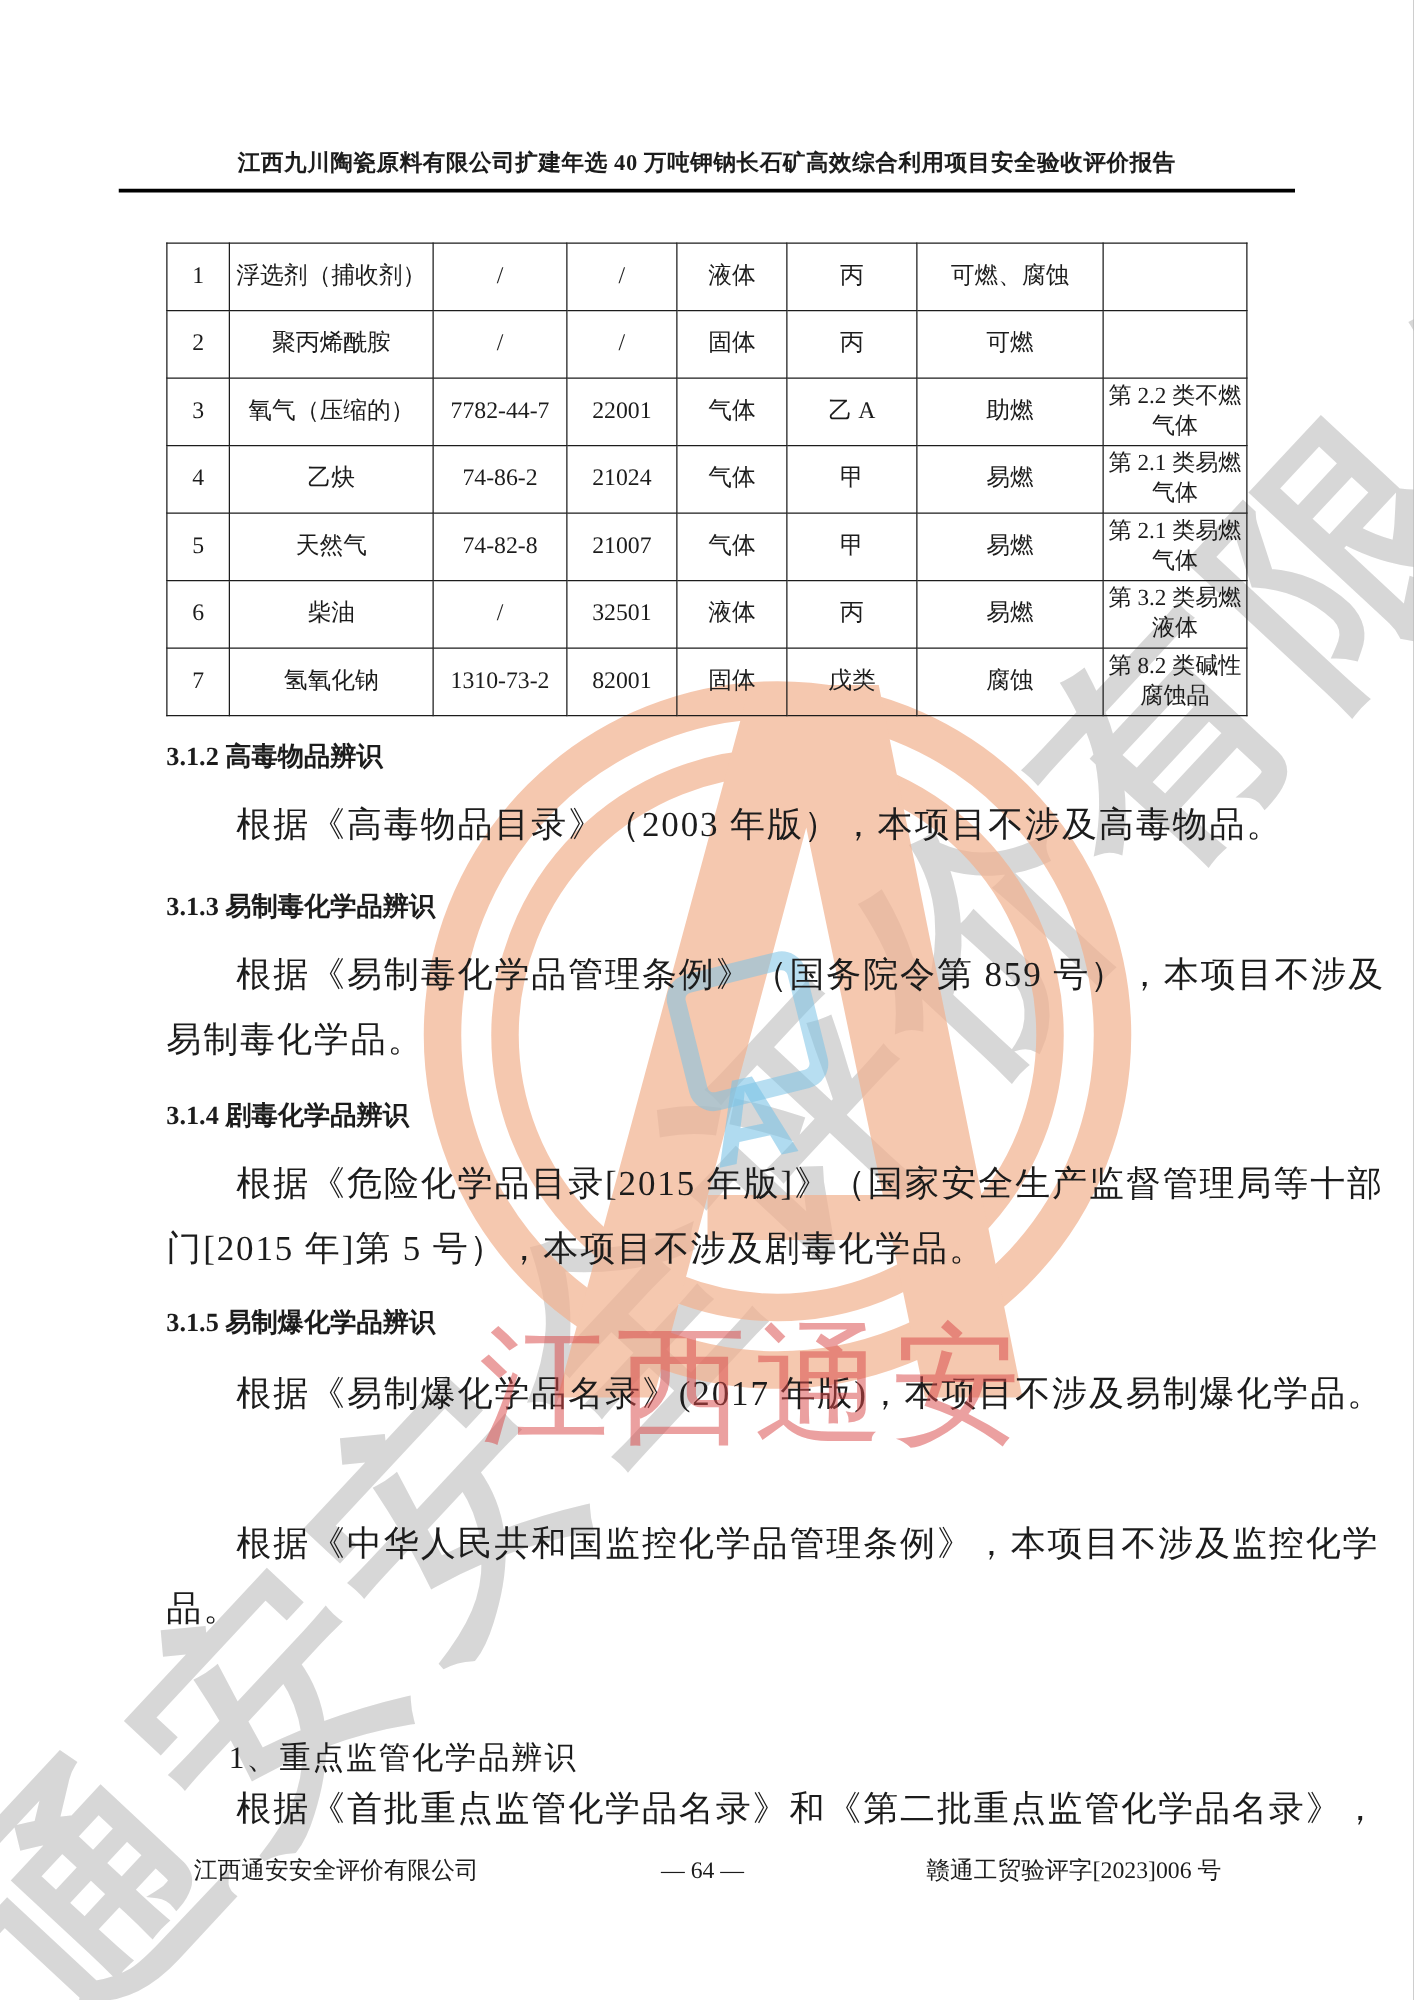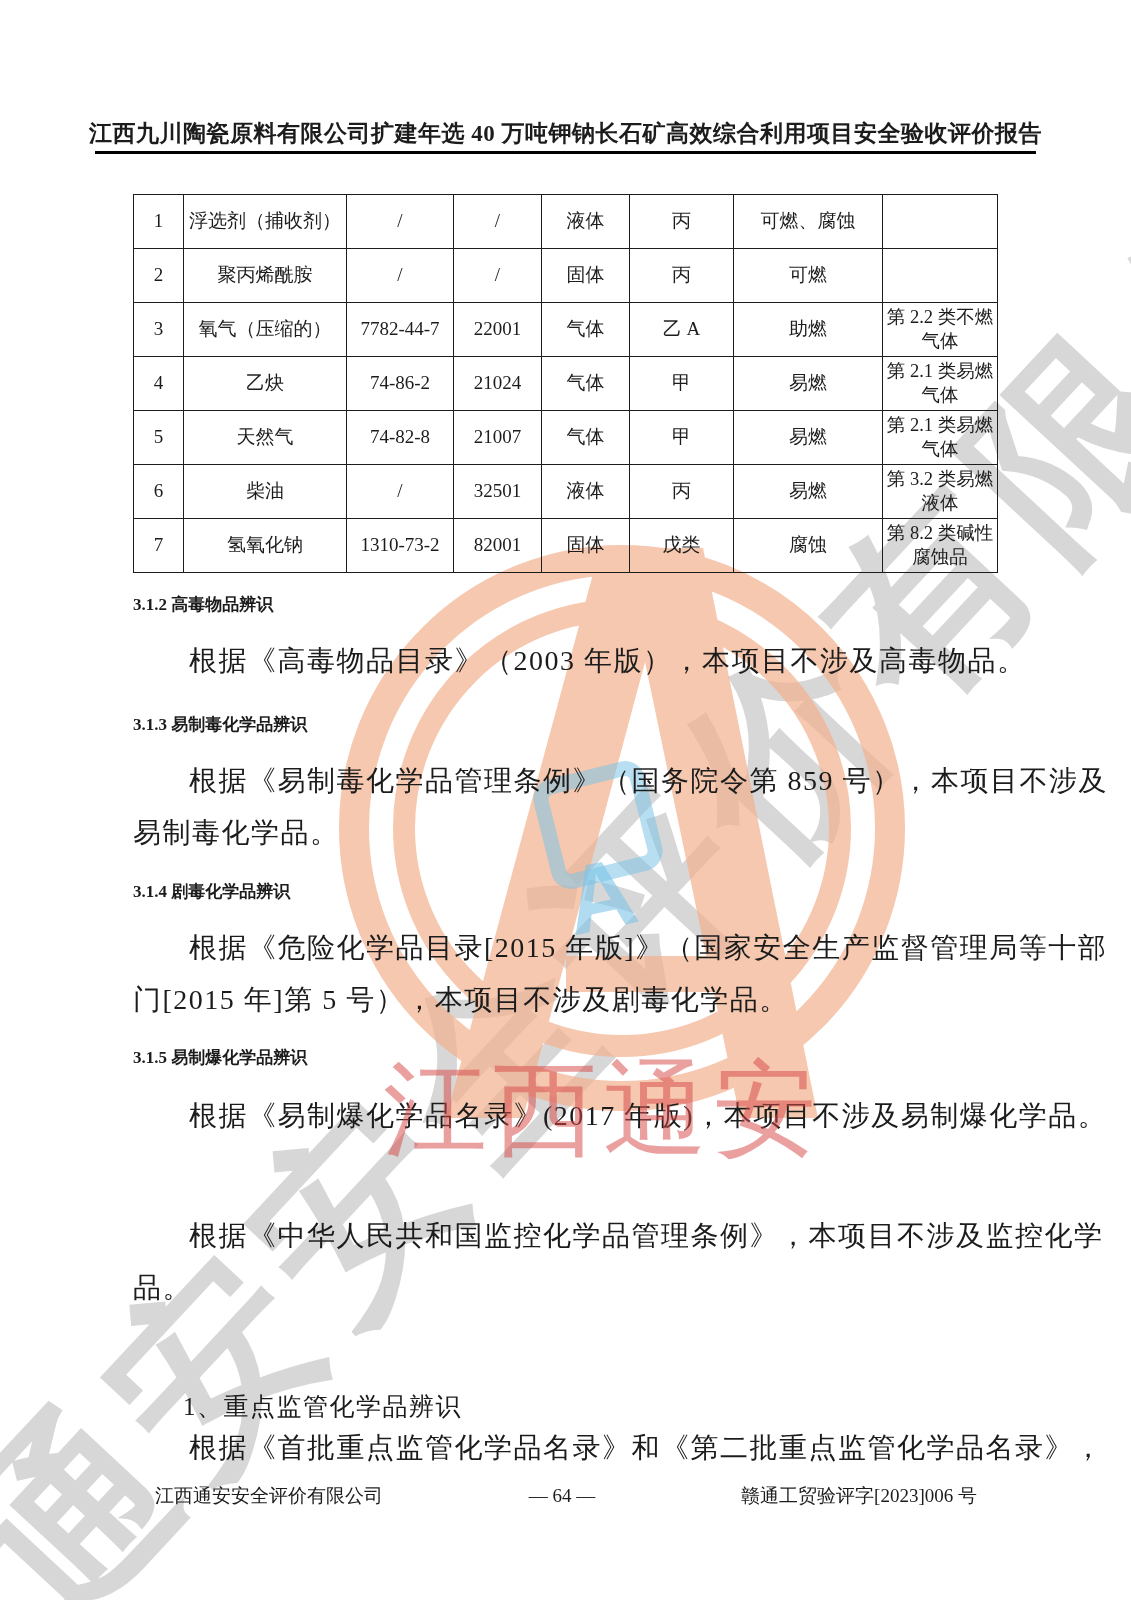--- a/index.html
+++ b/index.html
@@ -29,35 +29,35 @@
   
   .wm-red{
     position:absolute;left:383px;top:1058px;z-index:3;pointer-events:none;
     font-size:104px;line-height:104px;font-weight:400;letter-spacing:6px;
     color:rgba(217,72,72,0.52);white-space:nowrap;
   }
   
   .content{position:absolute;inset:0;z-index:1;}
   .doc-header{
     position:absolute;left:0;top:118px;width:100%;text-align:center;
-    font-size:23px;font-weight:700;letter-spacing:0.5px;
+    font-size:18px;font-weight:700;letter-spacing:0.5px;
   }
   .header-rule{position:absolute;left:95px;top:151px;width:941px;height:3px;background:#000;}
   table.haz{
     position:absolute;left:133px;top:194px;width:864px;
     border-collapse:collapse;table-layout:fixed;
     font-size:19px;
   }
   table.haz td{
     border:1px solid #1c1c1c;text-align:center;vertical-align:middle;
     height:51px;padding:1px 3px;line-height:1.3;overflow:hidden;
   }
   table.haz td.cls{font-size:18.5px;line-height:1.25;}
   .section{position:absolute;left:133px;width:864px;}
-  .sec-h{font-size:17px;font-weight:700;line-height:34px;white-space:nowrap;}
+  .sec-h{font-size:21px;font-weight:700;line-height:34px;white-space:nowrap;}
   .bodyline{font-size:28px;line-height:52px;letter-spacing:1.5px;white-space:nowrap;}
   .bodyline.first{text-indent:2em;}
   .subline{font-size:25px;line-height:34px;text-indent:2em;letter-spacing:1.5px;white-space:nowrap;}
   .doc-footer{
     position:absolute;left:155px;top:1483px;width:822px;
     display:flex;justify-content:space-between;align-items:baseline;
     font-size:19px;
   }
   .doc-footer span{white-space:nowrap;}
 </style>

